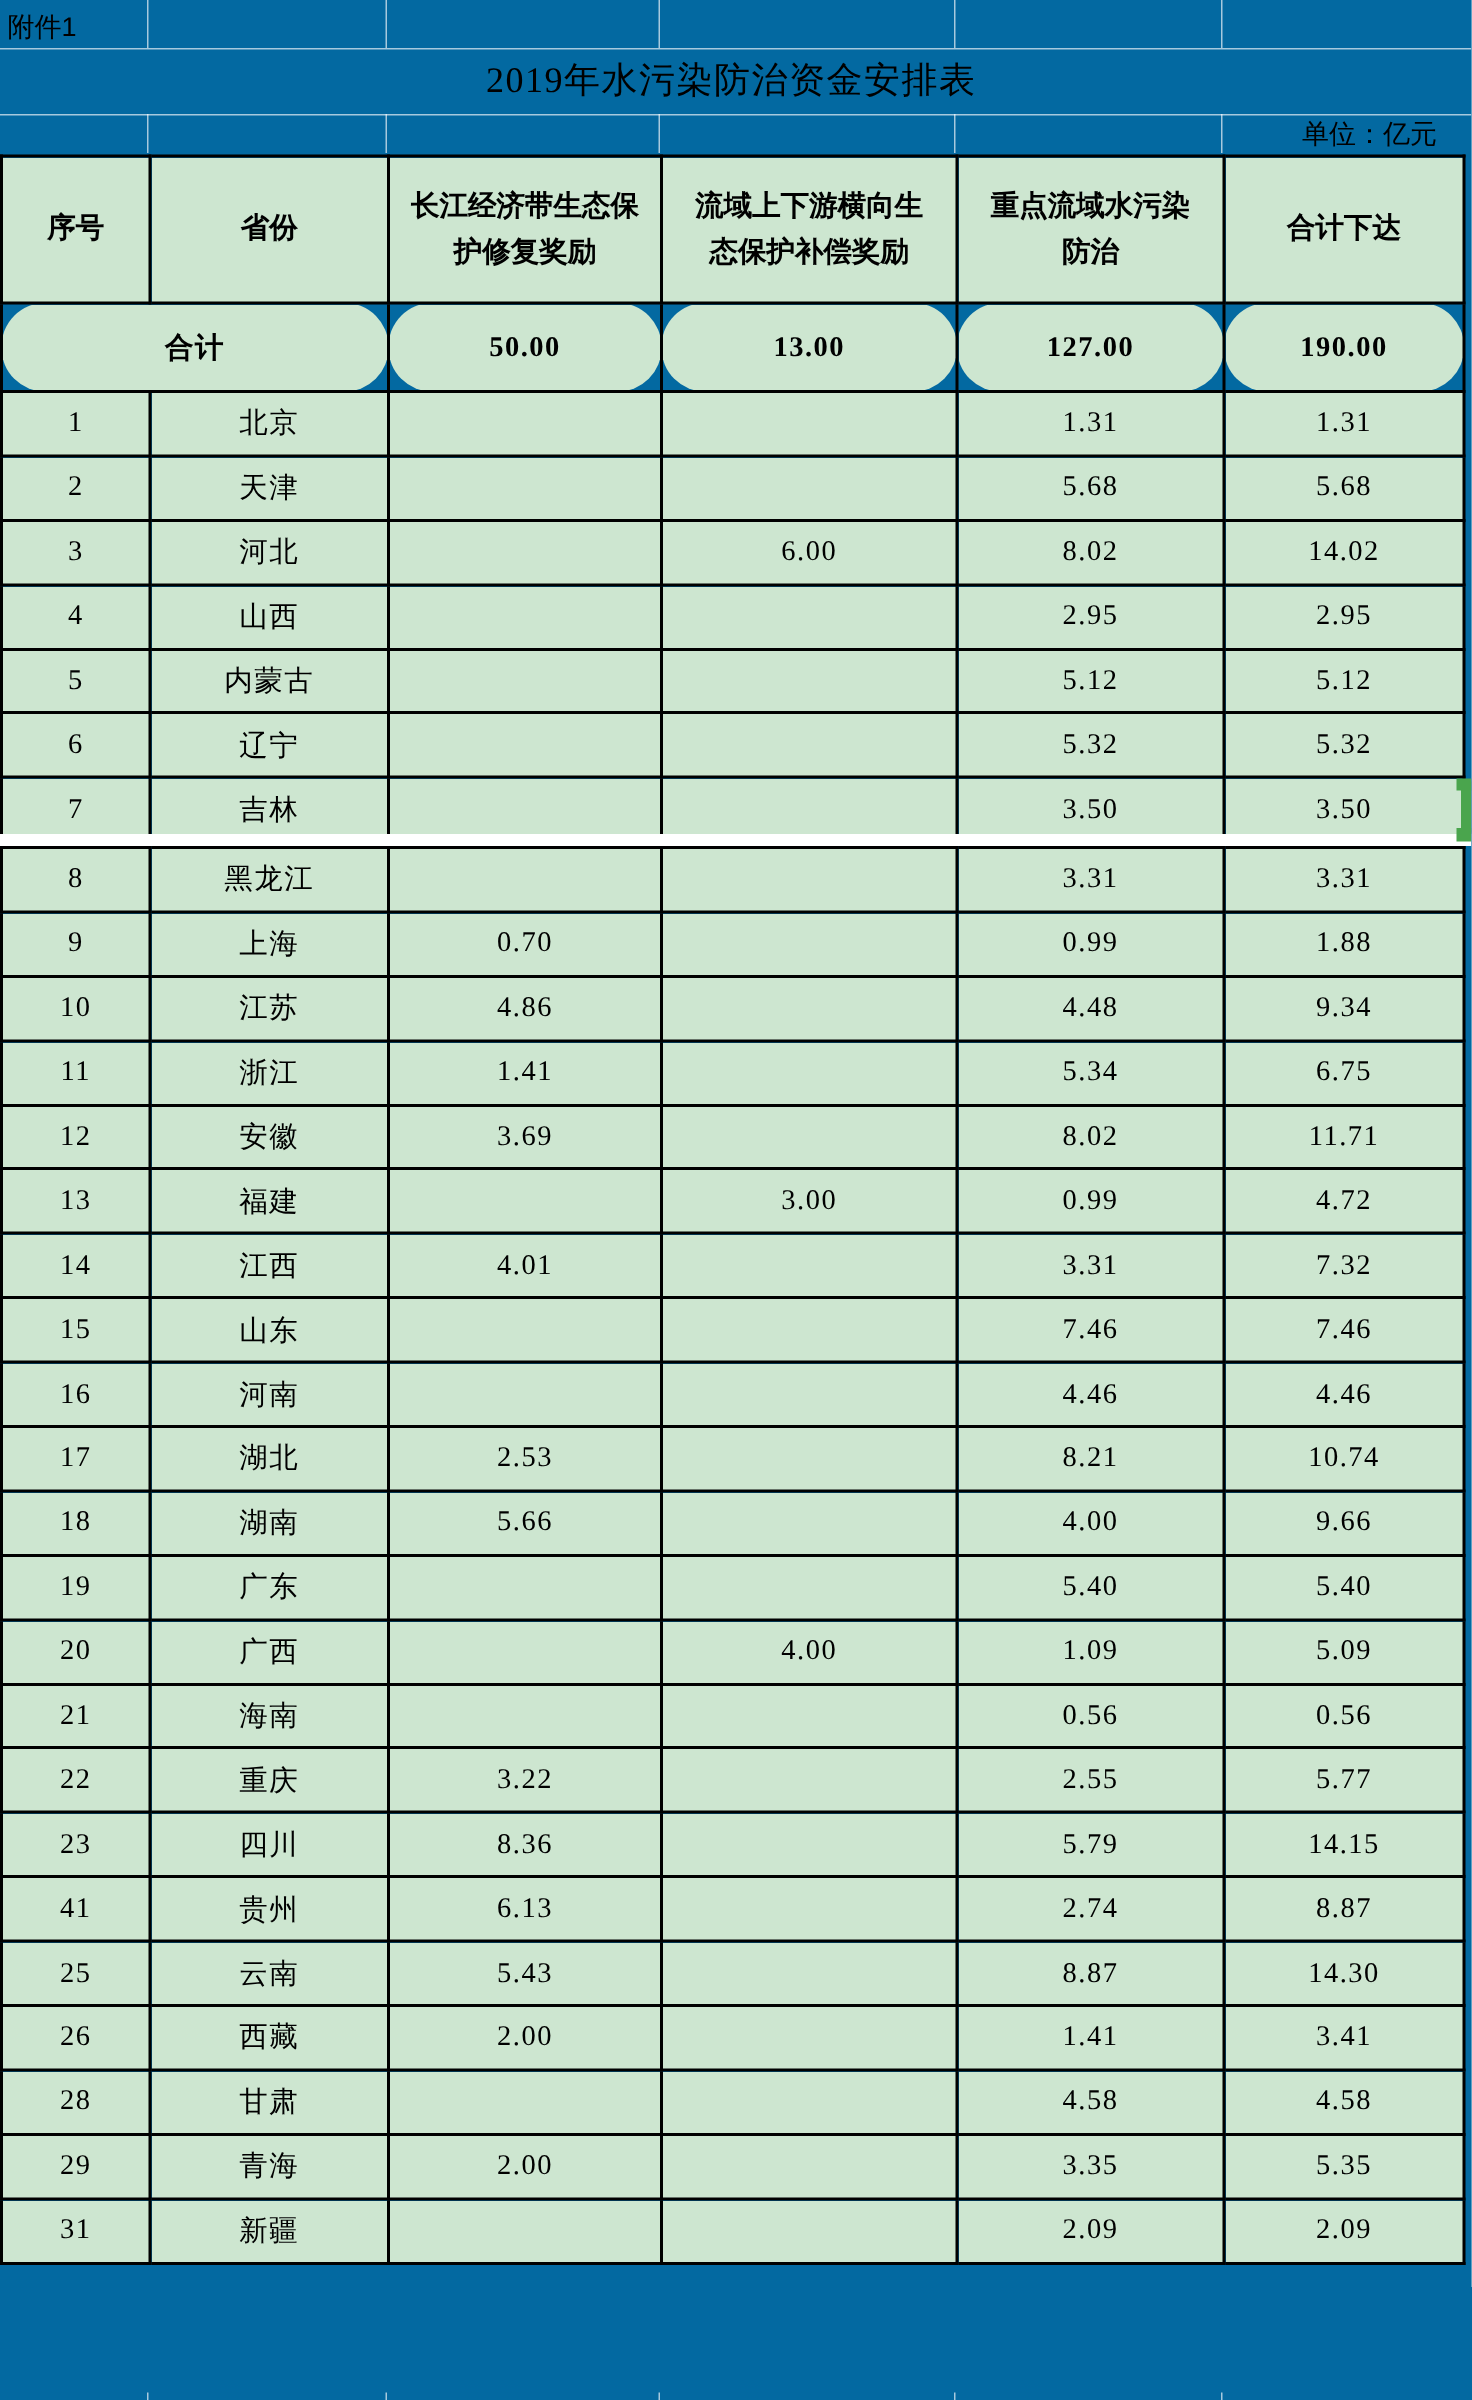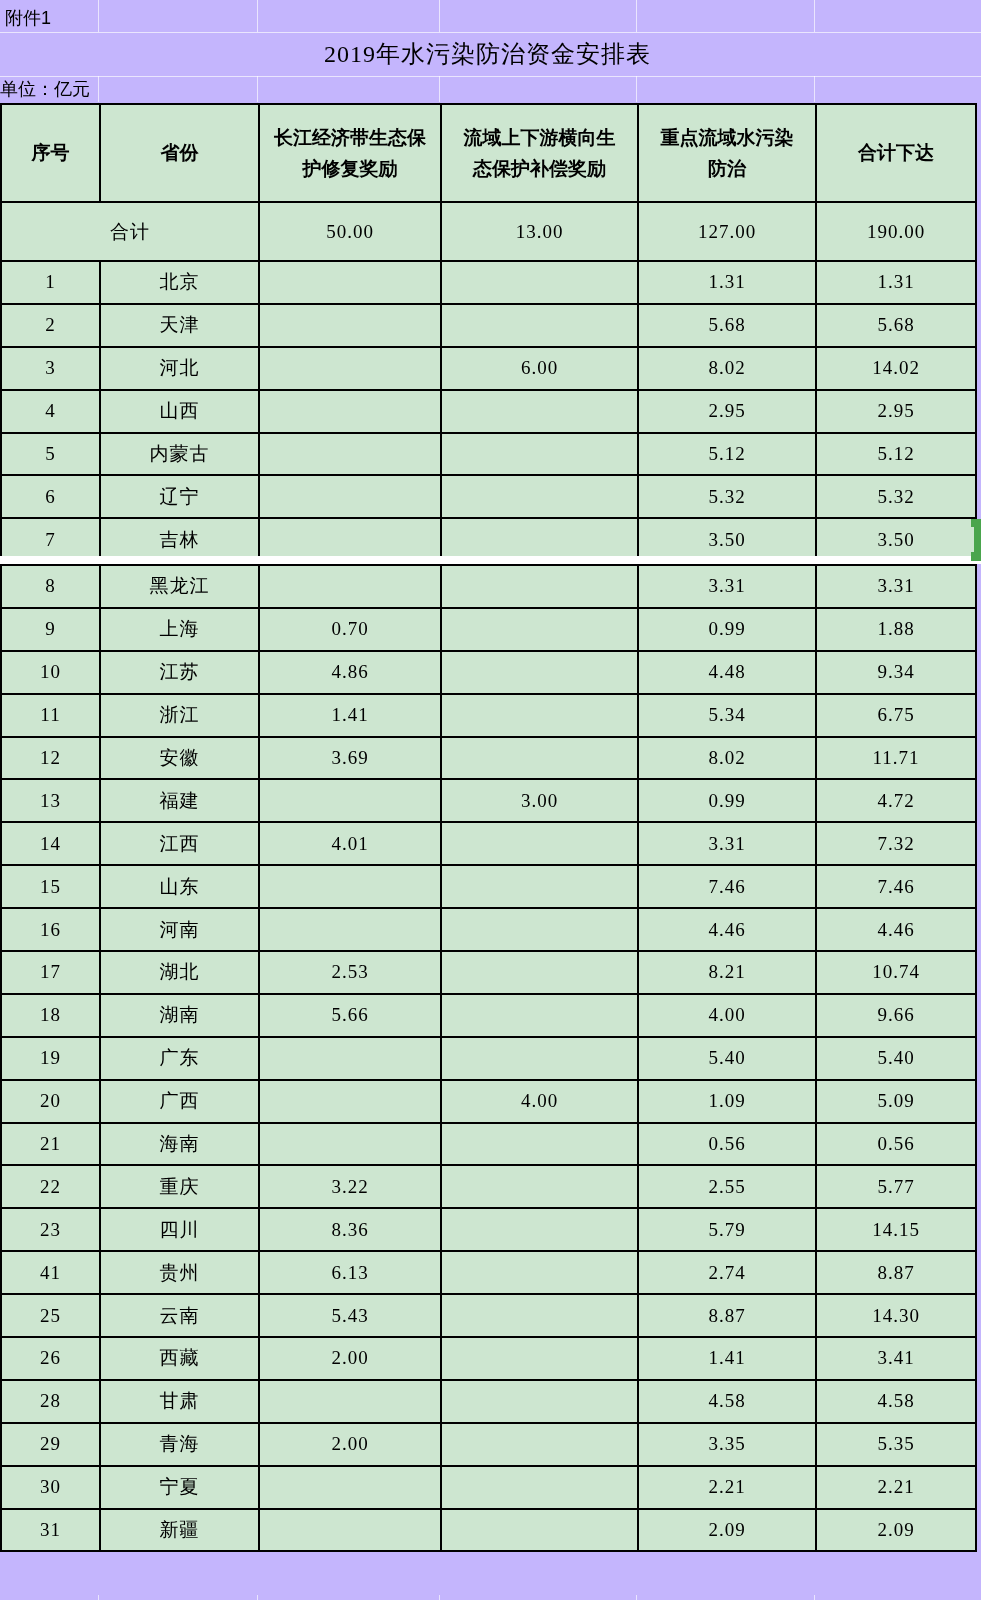--- a/index.html
+++ b/index.html
@@ -1,19 +1,19 @@
 <!DOCTYPE html>
 <html><head>
 <meta charset="utf-8">
 <style>
   html,body{margin:0;padding:0;}
   .sheet{
     position:relative;
     width:981px;height:1600px;
-    background:#c4b5fd;
+    background:#0369a1;
     overflow:hidden;
     font-family:"Liberation Serif","DejaVu Serif",serif;
     color:#000;
   }
   
   .gl{position:absolute;background:rgba(255,255,255,0.65);}
   .gl.v{width:1px;}
   .gl.h{height:1px;}
 
   .attach{
@@ -21,39 +21,39 @@
     font-family:"Liberation Sans","DejaVu Sans",sans-serif;
     font-size:18px;line-height:26px;
   }
   .title{
     position:absolute;left:0;top:33px;width:975px;
     text-align:center;font-size:24px;font-weight:normal;line-height:42px;
     letter-spacing:1px;
   }
   .unit{
     position:absolute;top:77px;left:0;width:958px;
-    text-align:left;font-size:18px;line-height:24px;
+    text-align:right;font-size:18px;line-height:24px;
   }
 
   table.tbl{
     position:absolute;left:0;
     border-collapse:collapse;table-layout:fixed;width:975px;
   }
   table.tbl th,table.tbl td{
     border:2px solid #000;
     background:#cde6d0;
     text-align:center;vertical-align:middle;
     padding:0 14px;
     font-size:19px;
     overflow:hidden;
   }
   .tbl-a{top:103px;}
   .tbl-b{top:564px;}
   tr.hdr th{height:96px;font-weight:bold;line-height:1.65;}
-  tr.total td{height:57px;font-weight:normal;letter-spacing:1px;}
+  tr.total td{height:57px;font-weight:bold;letter-spacing:1px;border-radius:29px;}
   tr.dr td{height:40.9px;letter-spacing:1px;}
 
   
   .split-band{
     position:absolute;left:0;top:556px;width:981px;height:8px;
     background:#ffffff;z-index:5;
   }
   
   .sel-bar{position:absolute;z-index:6;}
 </style>
@@ -342,28 +342,20 @@
     </tr>
         <tr class="dr">
       <td>29</td>
       <td>青海</td>
       <td>2.00</td>
       <td></td>
       <td>3.35</td>
       <td>5.35</td>
     </tr>
         <tr class="dr">
-      <td>30</td>
-      <td>宁夏</td>
-      <td></td>
-      <td></td>
-      <td>2.21</td>
-      <td>2.21</td>
-    </tr>
-        <tr class="dr">
       <td>31</td>
       <td>新疆</td>
       <td></td>
       <td></td>
       <td>2.09</td>
       <td>2.09</td>
     </tr>
       </tbody>
   </table>
 

